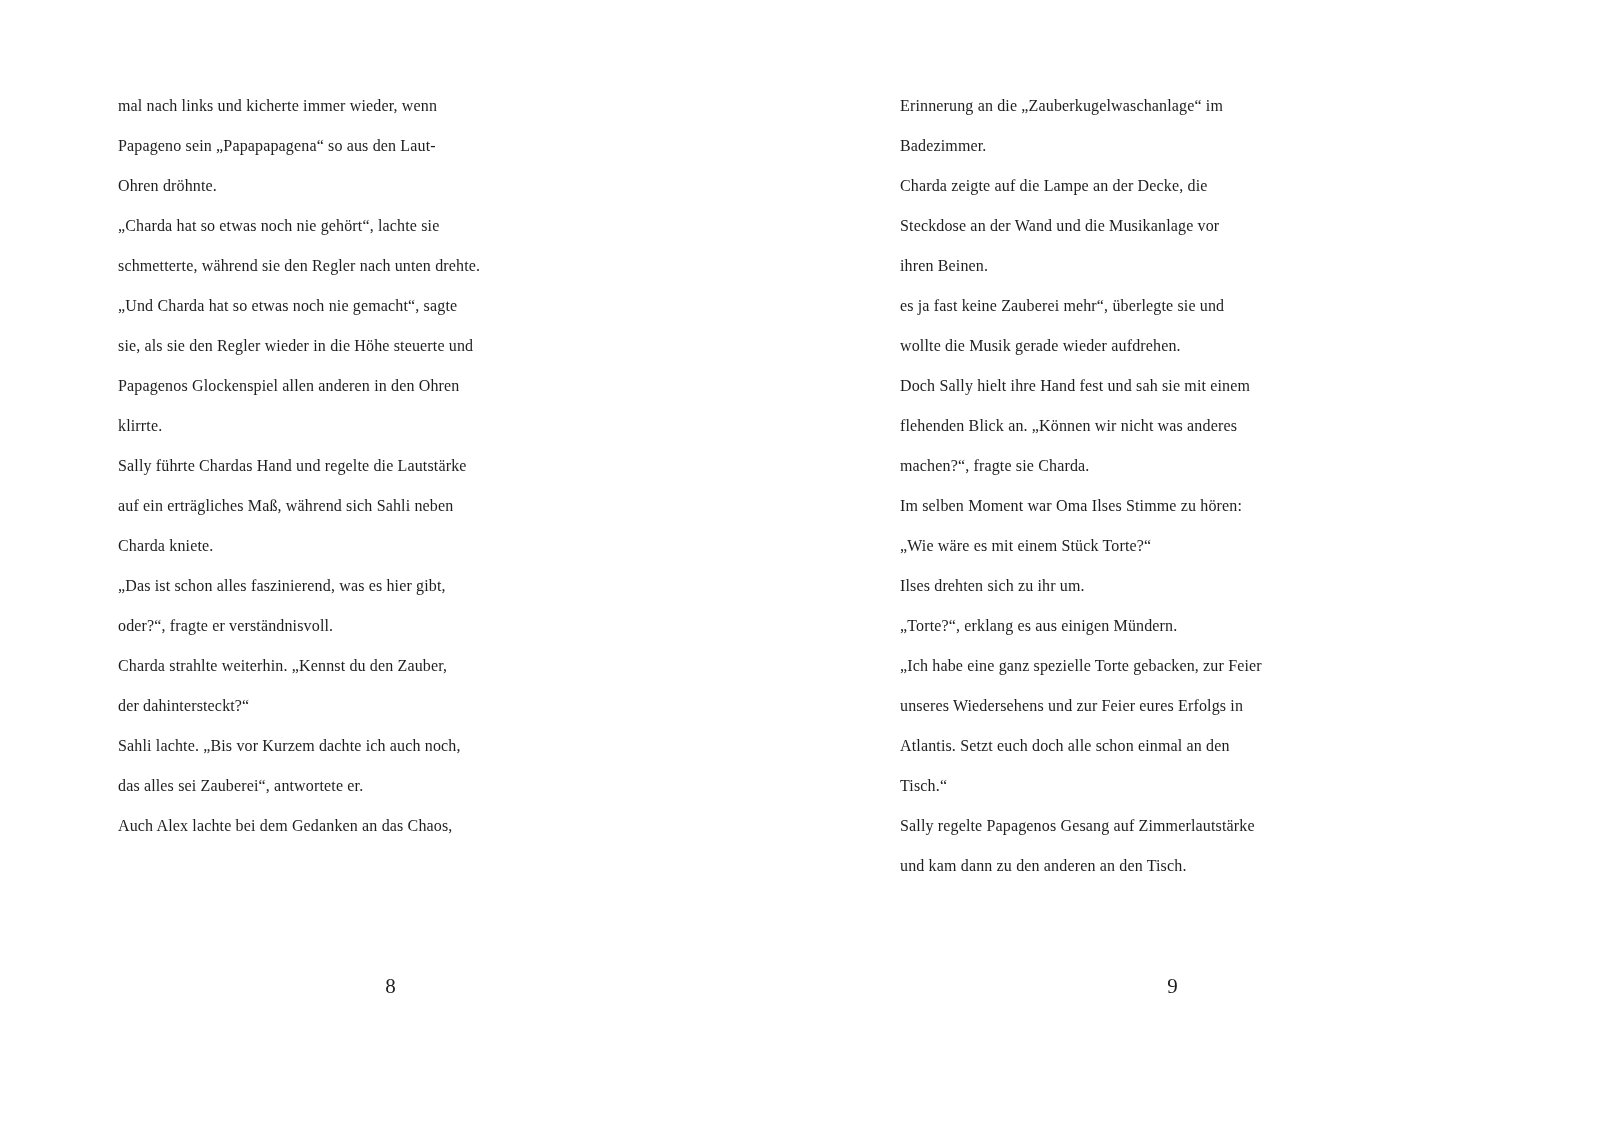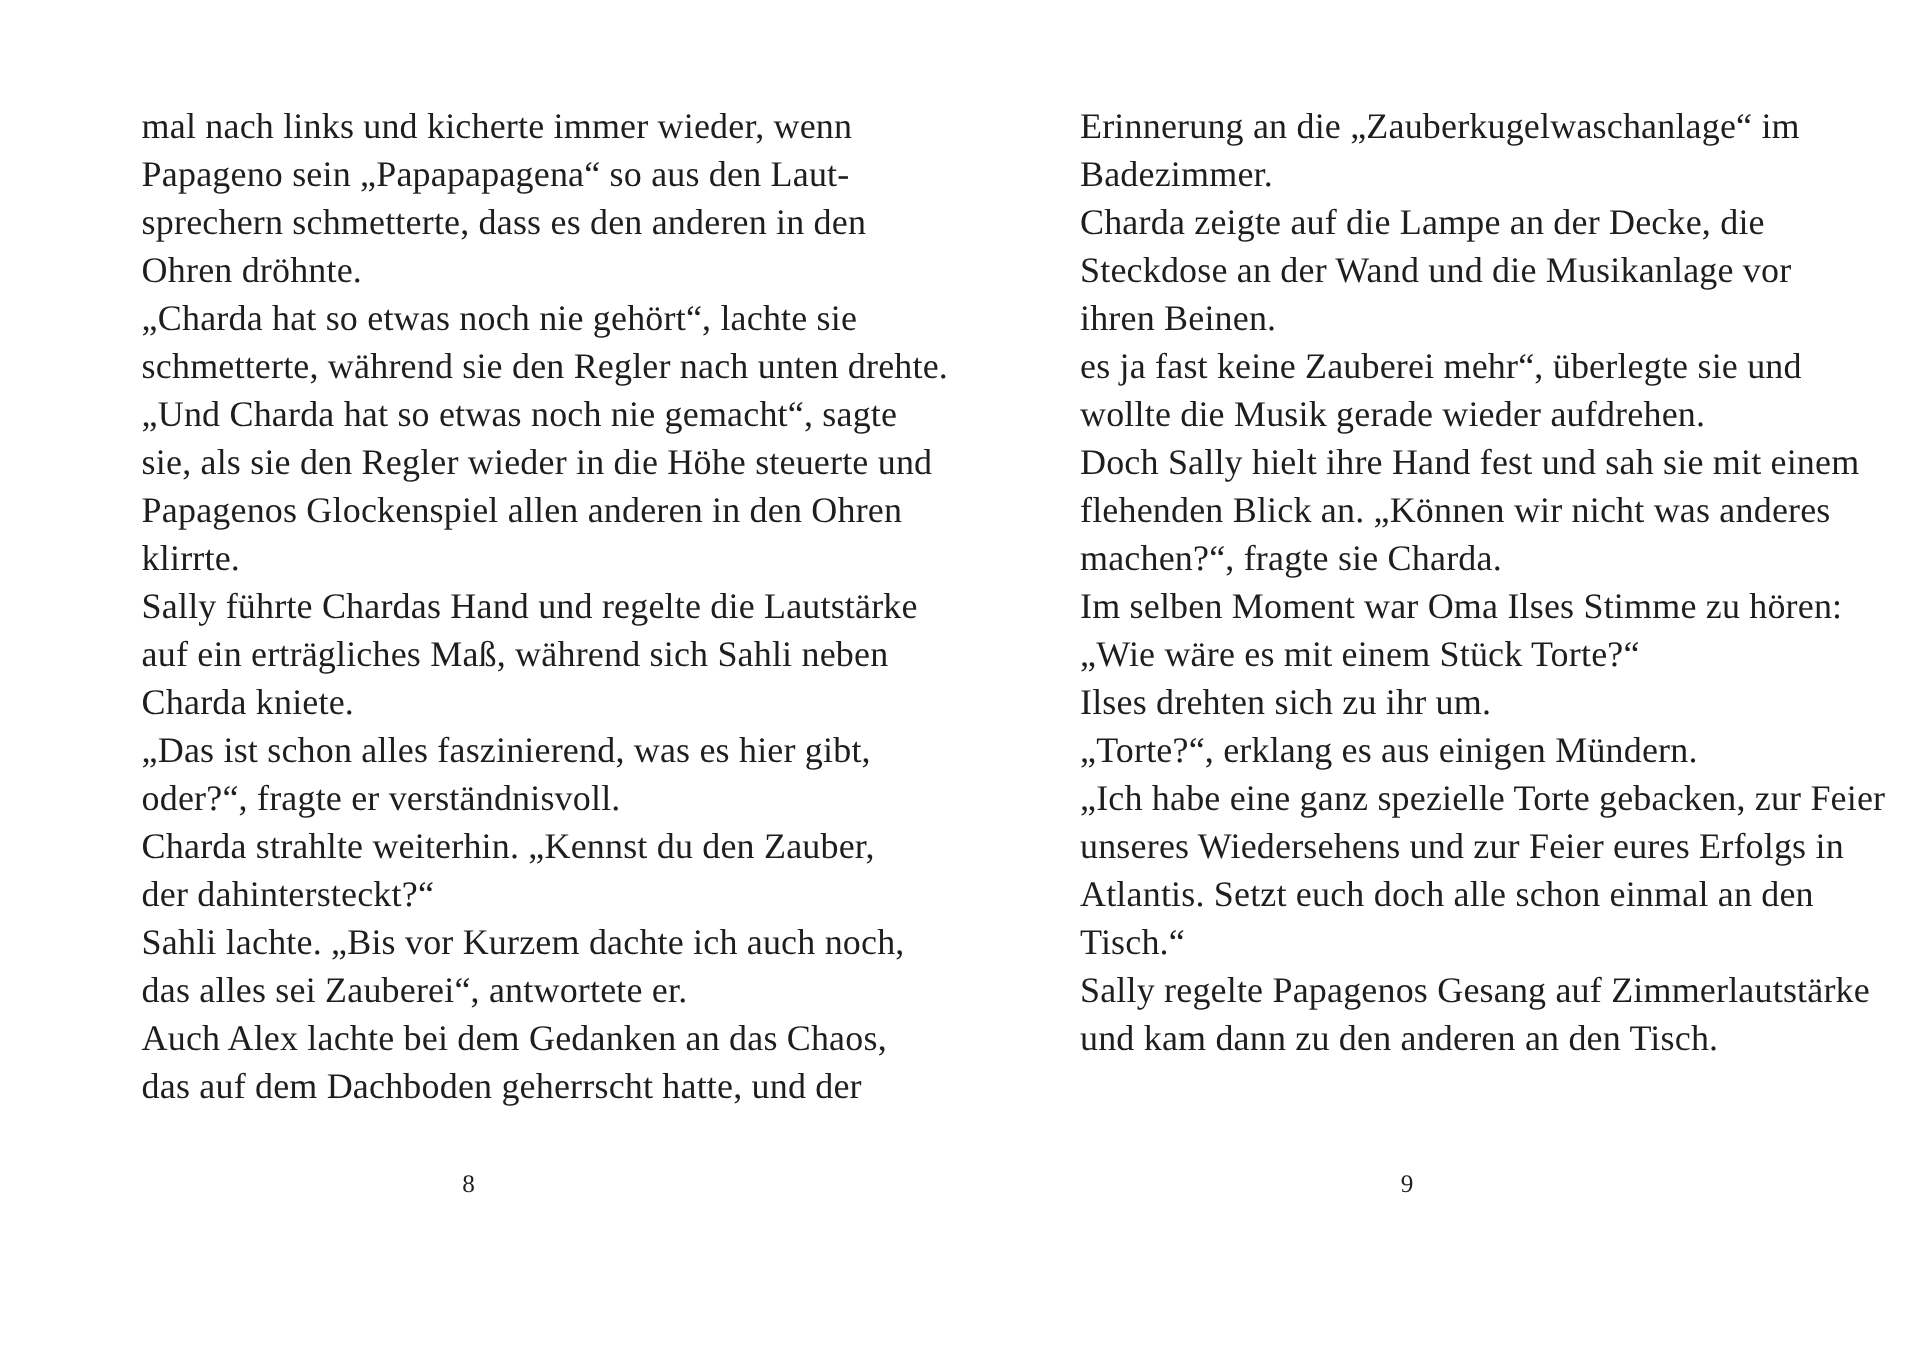--- a/index.html
+++ b/index.html
@@ -15,21 +15,21 @@
     font-family: "Liberation Serif", "DejaVu Serif", serif;
     color: #1e1e1e;
   }
   .page {
     position: absolute;
     top: 86px;
   }
   .page-left { left: 118px; width: 560px; }
   .page-right { left: 900px; width: 560px; }
   .line {
-    font-size: 30px;
+    font-size: 16px;
     line-height: 40px;
     white-space: nowrap;
     letter-spacing: 0.15px;
   }
   .folio {
     position: absolute;
     top: 972px;
     font-size: 21px;
     line-height: 28px;
     text-align: center;
@@ -38,39 +38,37 @@
   .folio-left { left: 118px; width: 545px; }
   .folio-right { left: 900px; width: 545px; }
 </style>
 </head>
 <body>
 
 <div class="page page-left">
   <div>
       <div class="line">mal nach links und kicherte immer wieder, wenn</div>
       <div class="line">Papageno sein „Papapapagena“ so aus den Laut-</div>
-      <div class="line">sprechern schmetterte, dass es den anderen in den</div>
       <div class="line">Ohren dröhnte.</div>
       <div class="line">„Charda hat so etwas noch nie gehört“, lachte sie</div>
       <div class="line">schmetterte, während sie den Regler nach unten drehte.</div>
       <div class="line">„Und Charda hat so etwas noch nie gemacht“, sagte</div>
       <div class="line">sie, als sie den Regler wieder in die Höhe steuerte und</div>
       <div class="line">Papagenos Glockenspiel allen anderen in den Ohren</div>
       <div class="line">klirrte.</div>
       <div class="line">Sally führte Chardas Hand und regelte die Lautstärke</div>
       <div class="line">auf ein erträgliches Maß, während sich Sahli neben</div>
       <div class="line">Charda kniete.</div>
       <div class="line">„Das ist schon alles faszinierend, was es hier gibt,</div>
       <div class="line">oder?“, fragte er verständnisvoll.</div>
       <div class="line">Charda strahlte weiterhin. „Kennst du den Zauber,</div>
       <div class="line">der dahintersteckt?“</div>
       <div class="line">Sahli lachte. „Bis vor Kurzem dachte ich auch noch,</div>
       <div class="line">das alles sei Zauberei“, antwortete er.</div>
       <div class="line">Auch Alex lachte bei dem Gedanken an das Chaos,</div>
-      <div class="line">das auf dem Dachboden geherrscht hatte, und der</div>
     </div>
 </div>
 
 <div class="folio folio-left">8</div>
 
 <div class="page page-right">
   <div>
       <div class="line">Erinnerung an die „Zauberkugelwaschanlage“ im</div>
       <div class="line">Badezimmer.</div>
       <div class="line">Charda zeigte auf die Lampe an der Decke, die</div>

